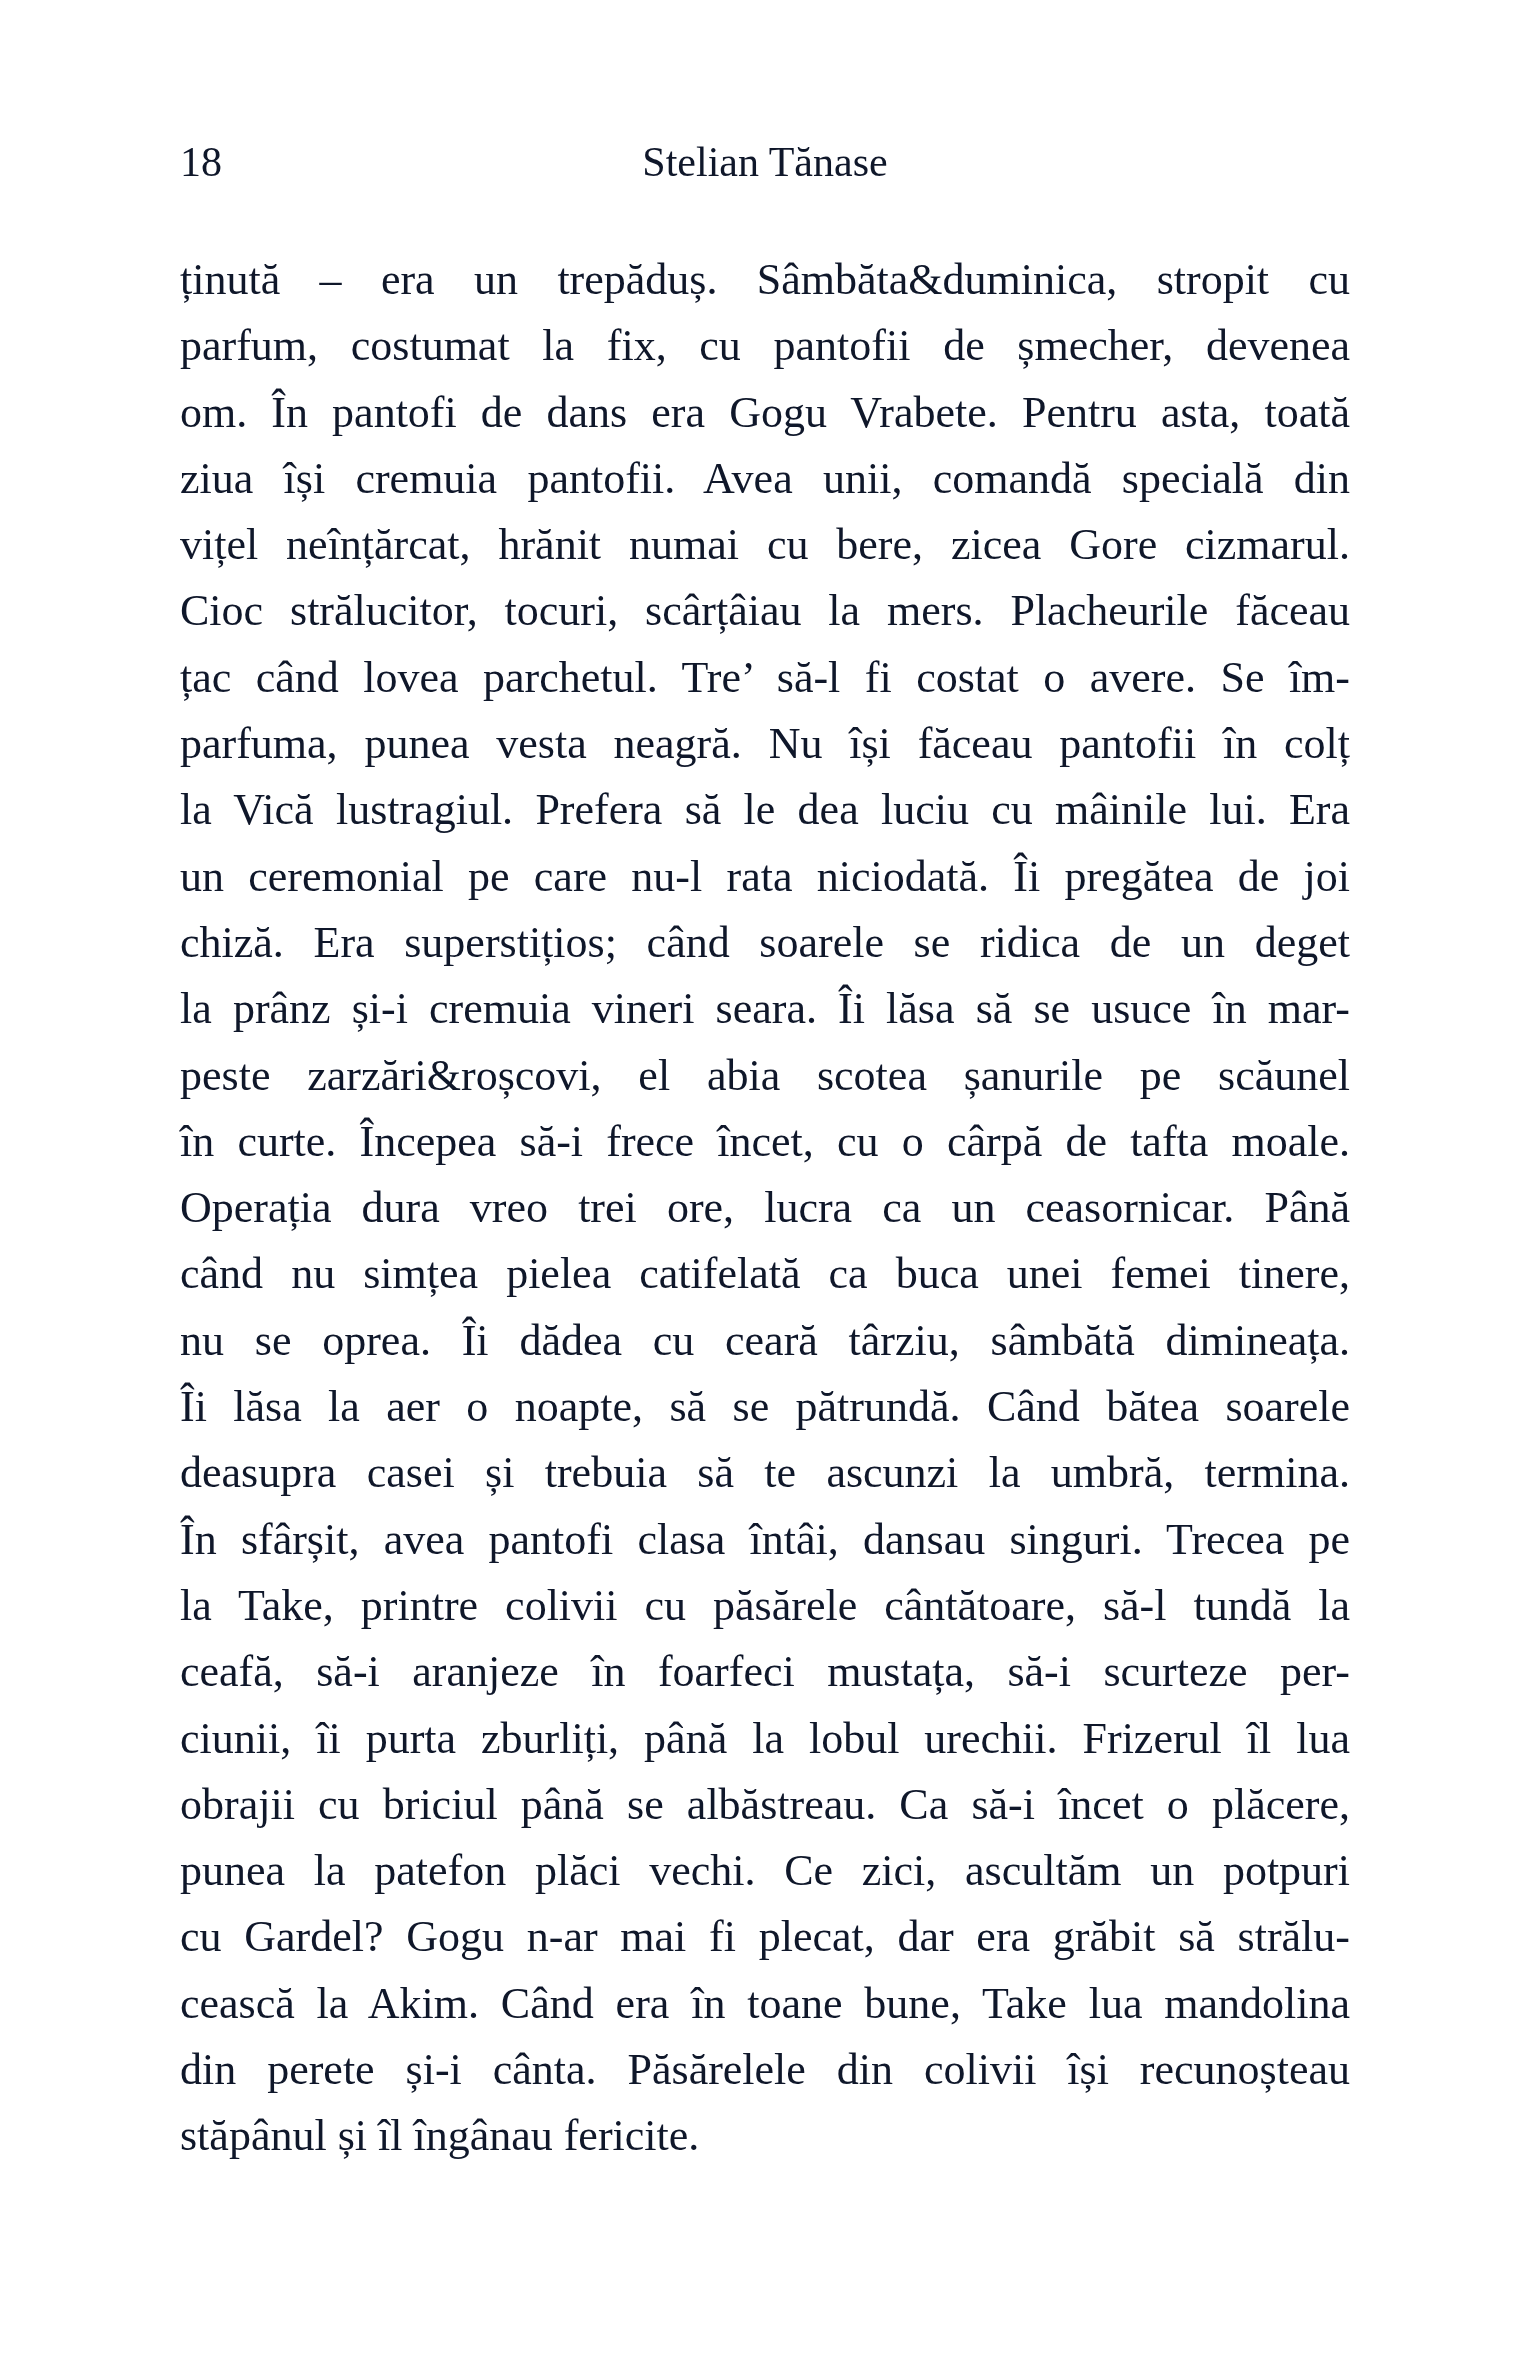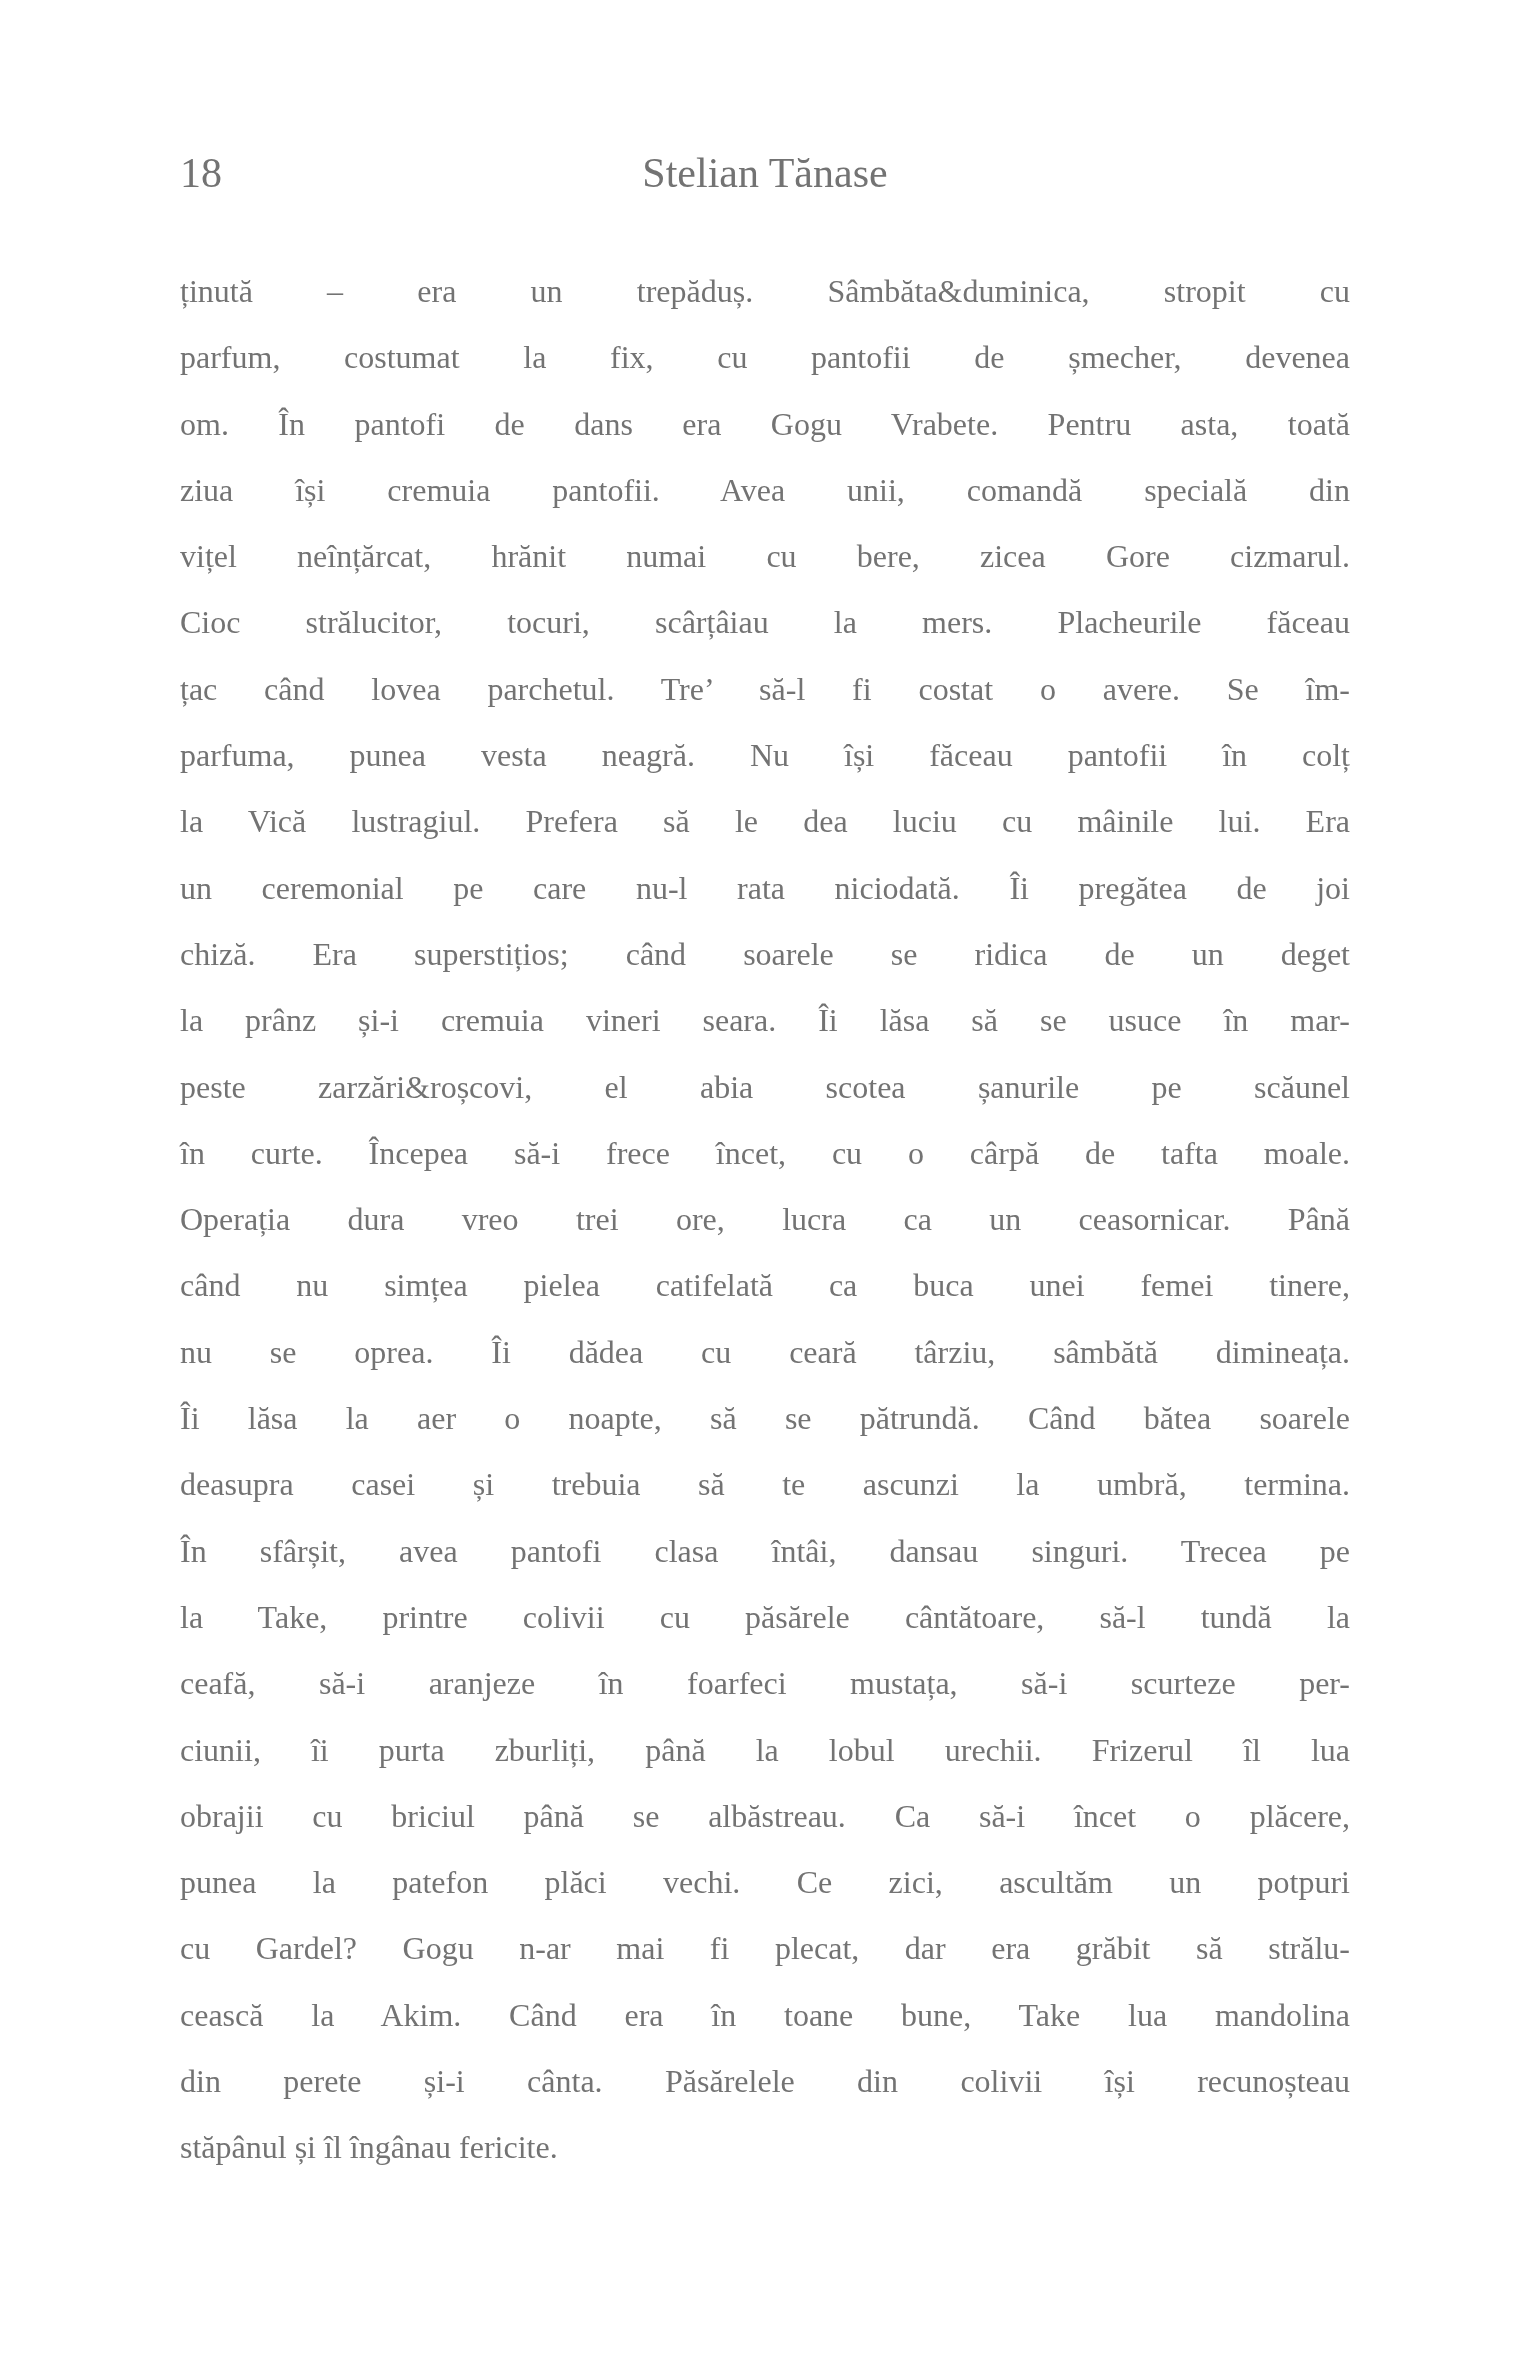--- a/index.html
+++ b/index.html
@@ -7,22 +7,21 @@
     padding: 0;
     background: #ffffff;
   }
   .page {
     position: relative;
     width: 1535px;
     height: 2292px;
     background: #ffffff;
     overflow: hidden;
     font-family: "Liberation Serif", "DejaVu Serif", serif;
-    color: #737373;
-    margin-top: 11px;
+    color: #0f172a;
   }
   .running-head {
     position: absolute;
     left: 180px;
     top: 138px;
     width: 1170px;
     height: 50px;
     font-size: 42px;
     line-height: 48px;
   }
@@ -33,21 +32,21 @@
   }
   .author {
     display: block;
     text-align: center;
   }
   .textblock {
     position: absolute;
     left: 180px;
     top: 247px;
     width: 1170px;
-    font-size: 32px;
+    font-size: 44px;
     line-height: 66.3px;
   }
   .line {
     width: 100%;
     text-align: justify;
     text-align-last: justify;
   }
   .line.last {
     text-align-last: left;
   }

